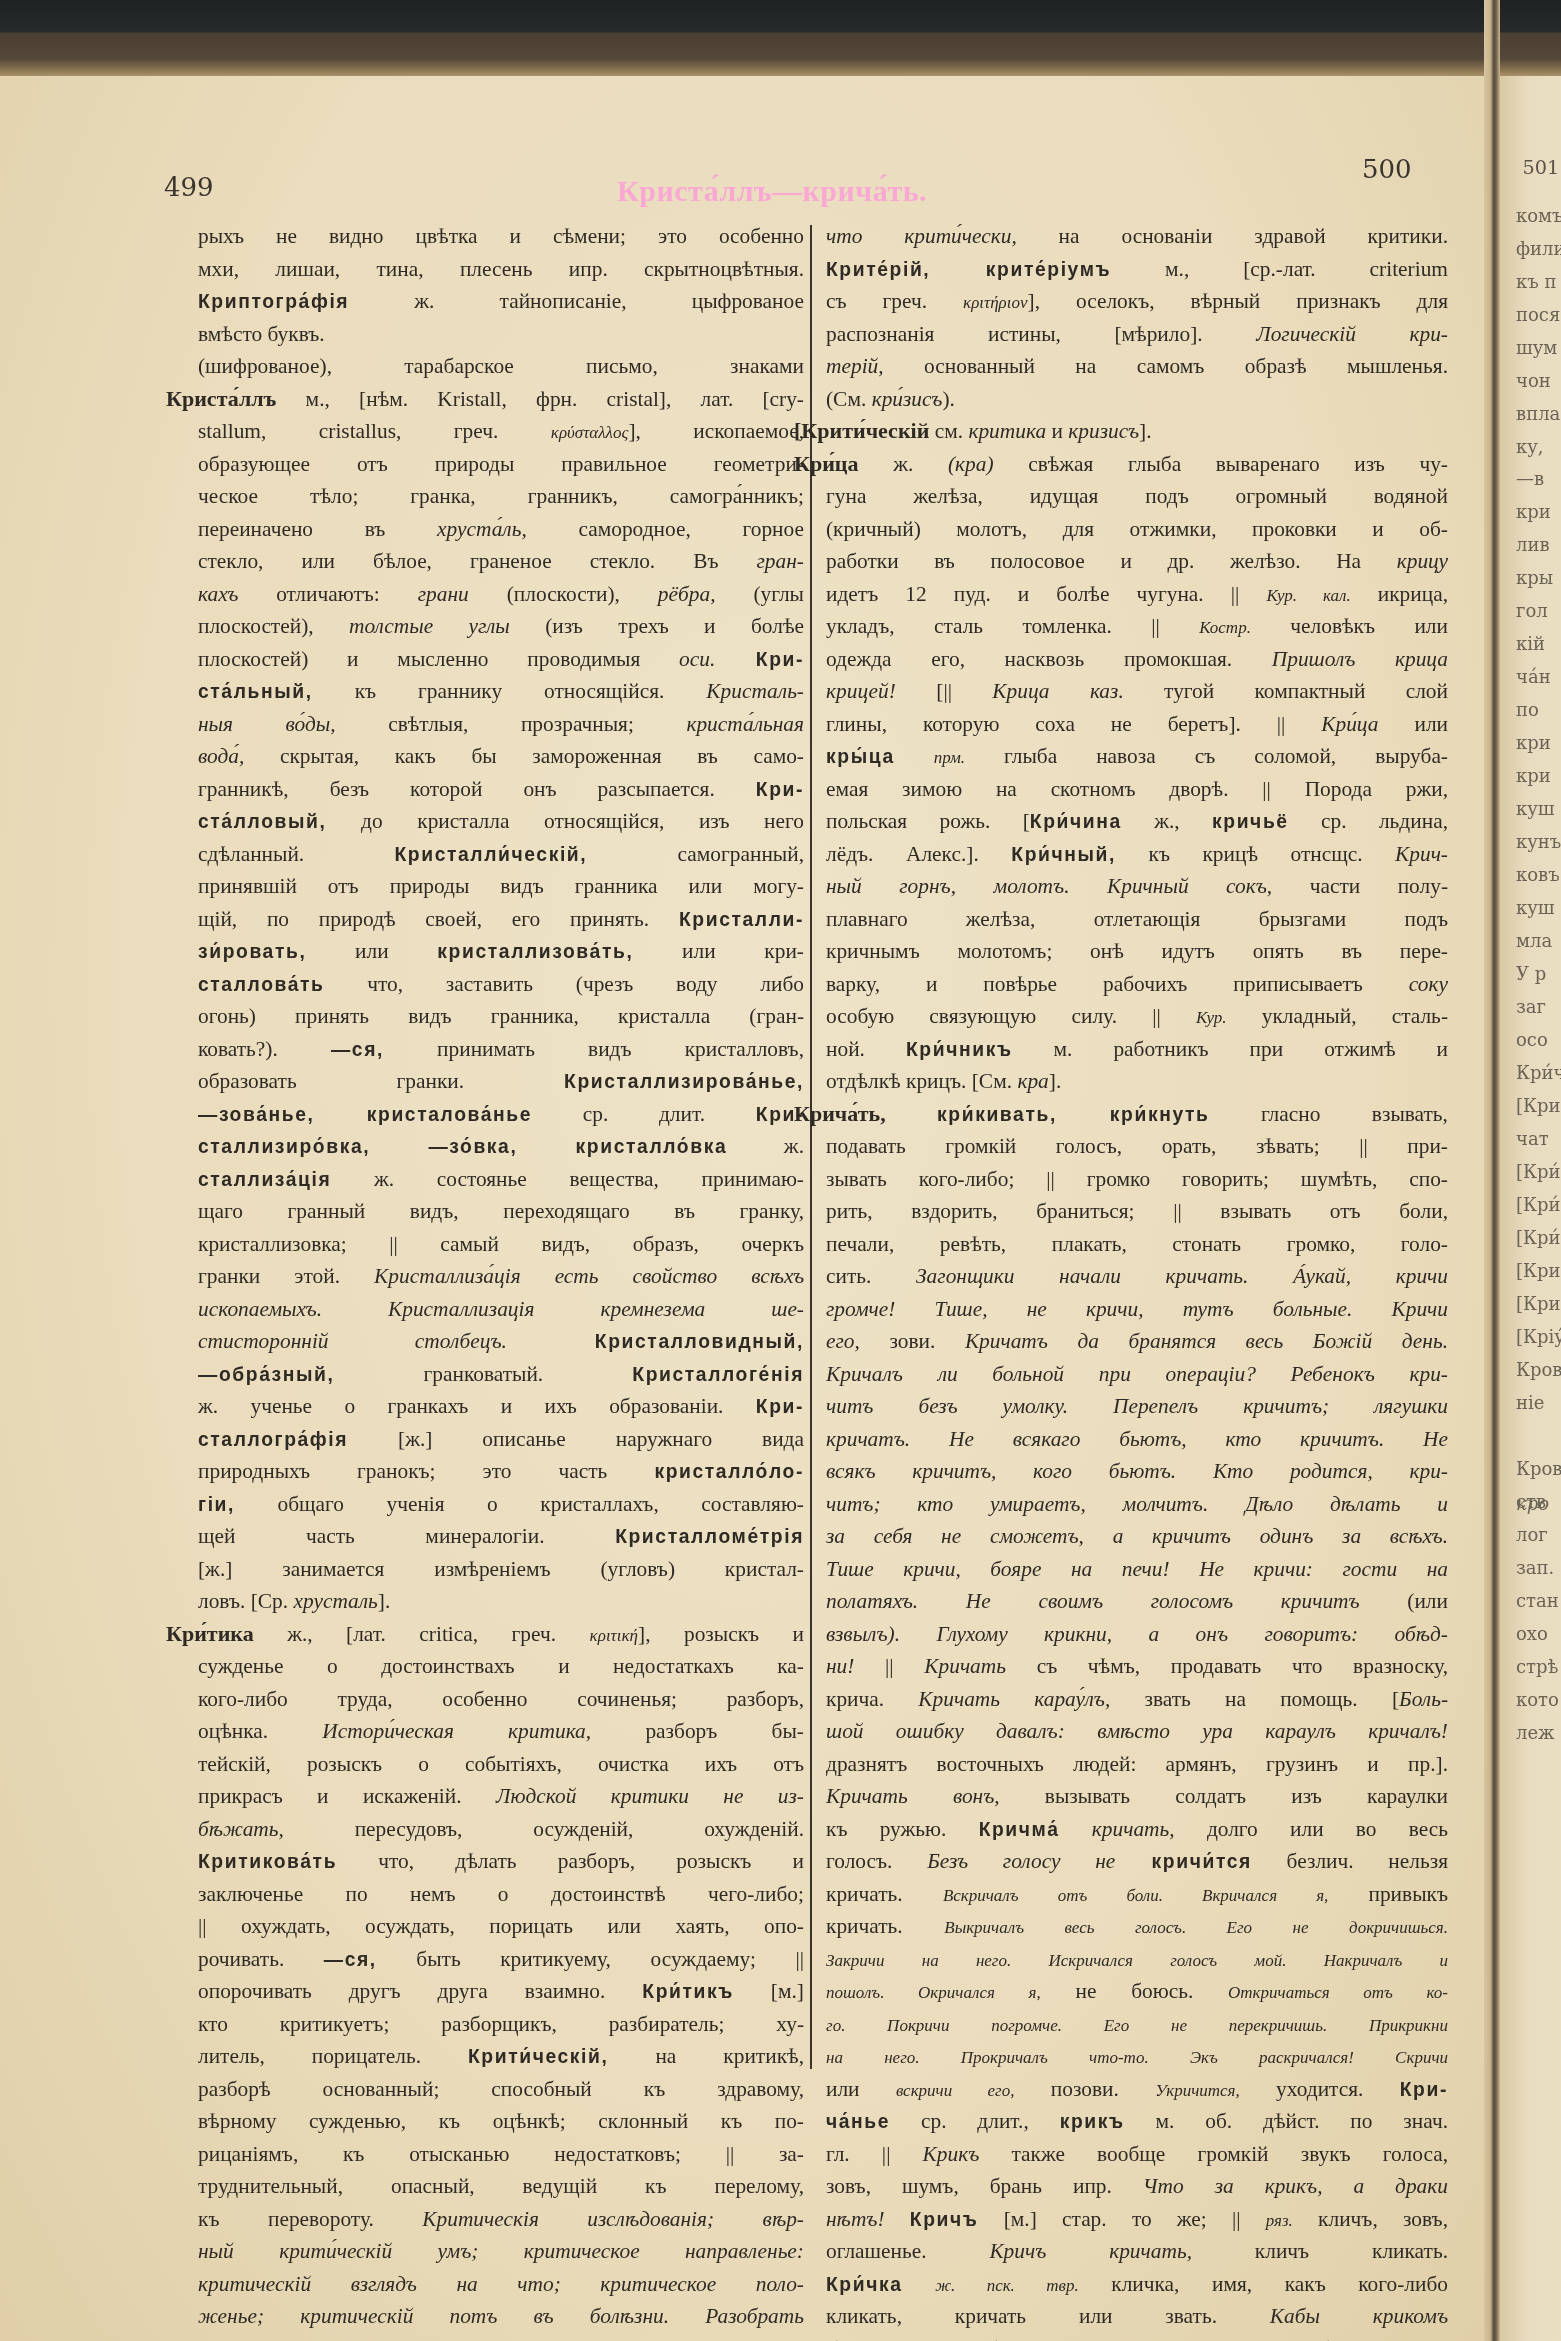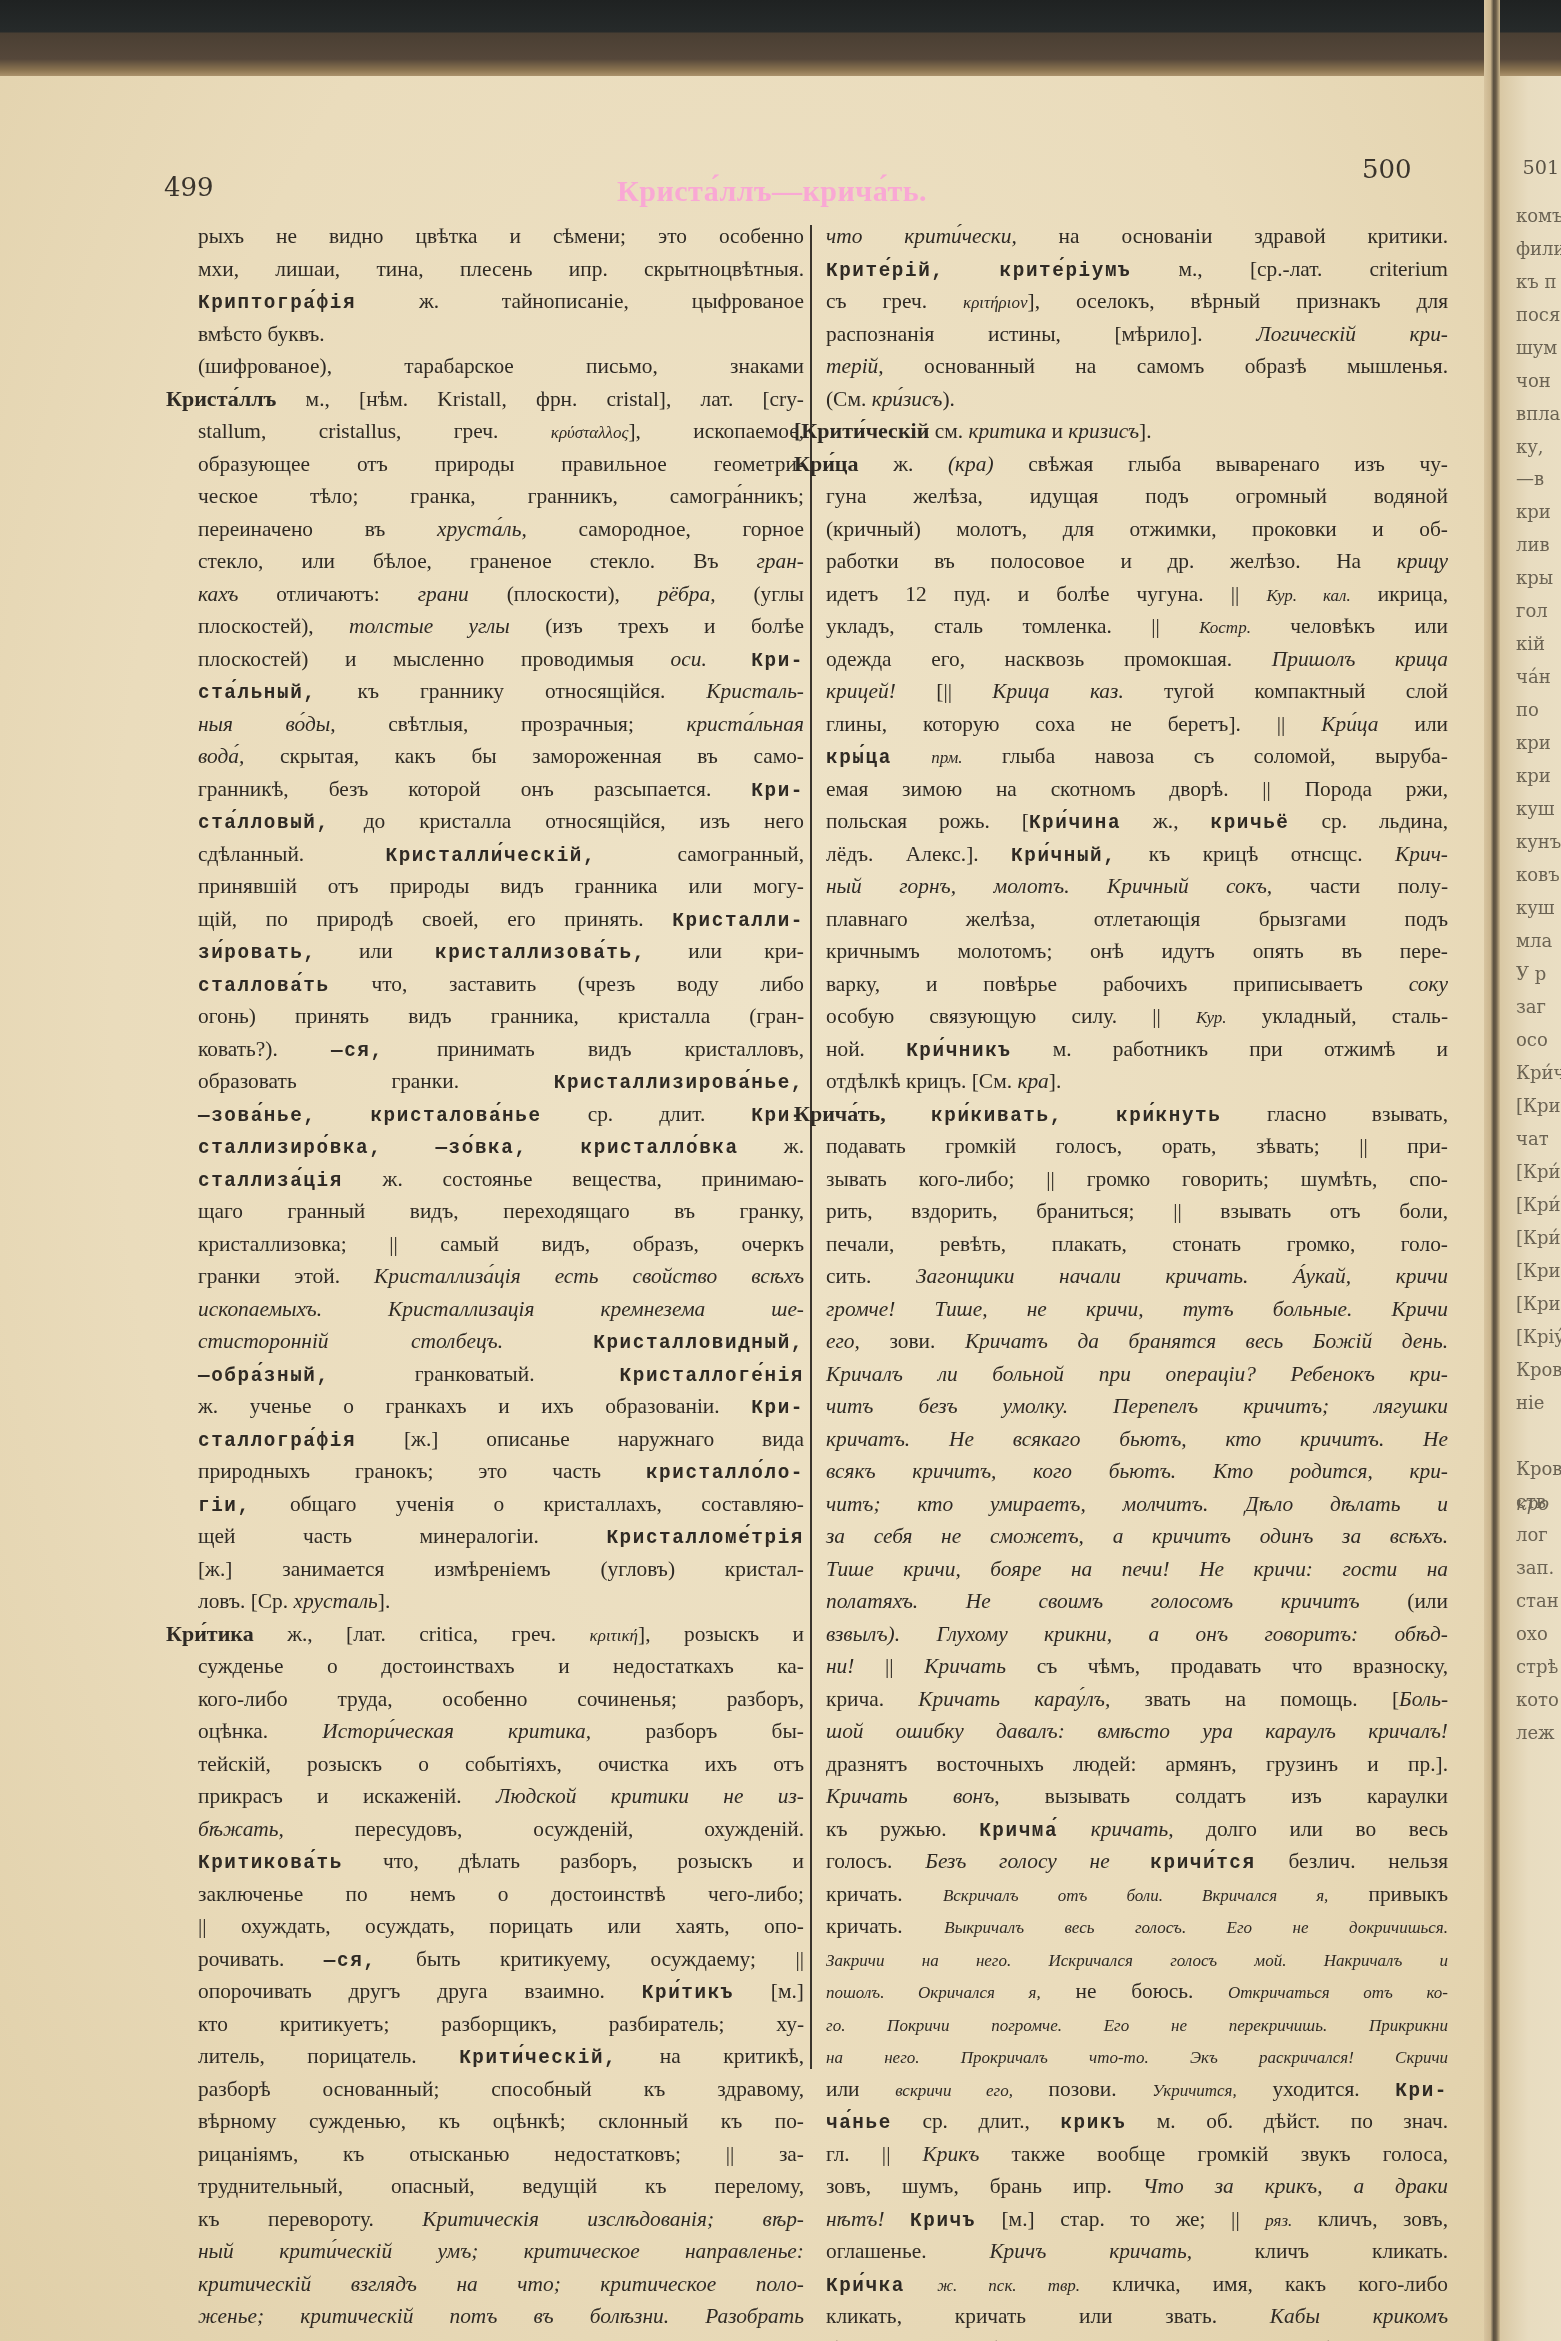--- a/index.html
+++ b/index.html
@@ -18,21 +18,21 @@
   .header-num{position:absolute;font-size:26px;color:#3a342c;font-family:"DejaVu Serif",serif;}
   .header-title{position:absolute;left:617px;top:174px;font-size:30px;font-weight:bold;letter-spacing:0.5px;
        font-family:"Liberation Serif",serif;color:#f9a8d4;}
   .col{position:absolute;top:220px;font-family:"Liberation Serif",serif;font-size:21.4px;line-height:32.5px;color:#2f2a24;}
   .col-left{left:198px;width:606px;}
   .col-right{left:826px;width:622px;}
   .col .ln{white-space:nowrap;text-align:justify;text-align-last:justify;height:32.5px;}
   .col .ln.hang{margin-left:-32px;}
   .col .ln.last{text-align-last:left;}
   .rule{position:absolute;left:810px;top:225px;width:1.6px;height:1844px;background:#3a342c;}
-  .b{font-weight:bold;letter-spacing:1.6px;font-family:Liberation Mono, monospace;font-size:19.3px;margin-top:40px;}
+  .b{font-weight:bold;letter-spacing:1.6px;font-family:Liberation Sans, sans-serif;font-size:19.3px;margin-top:40px;}
   .i{font-style:italic;}
   .hw{font-weight:bold;font-size:22px;font-family:"Liberation Serif",serif;}
   .sm{font-size:17px;}
 </style>
 </head>
 <body>
 
 <div class="book-top"></div>
 
 <div class="page"></div>

